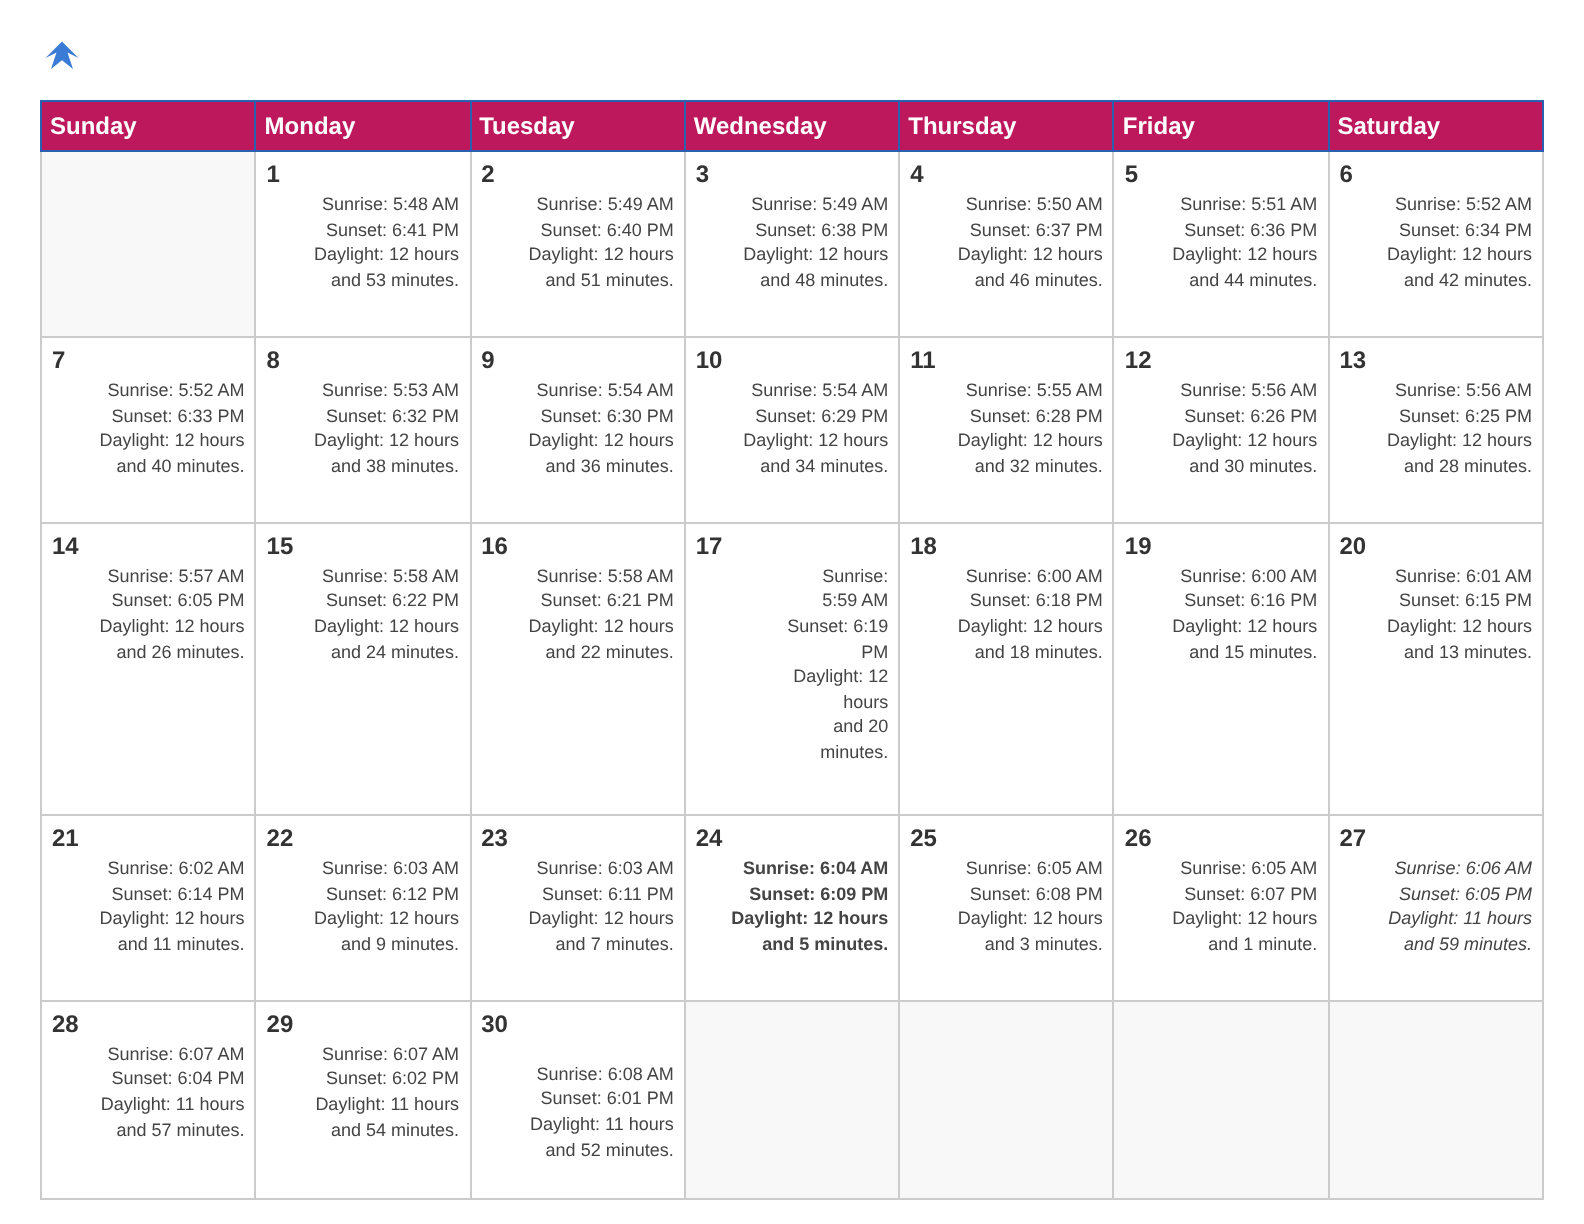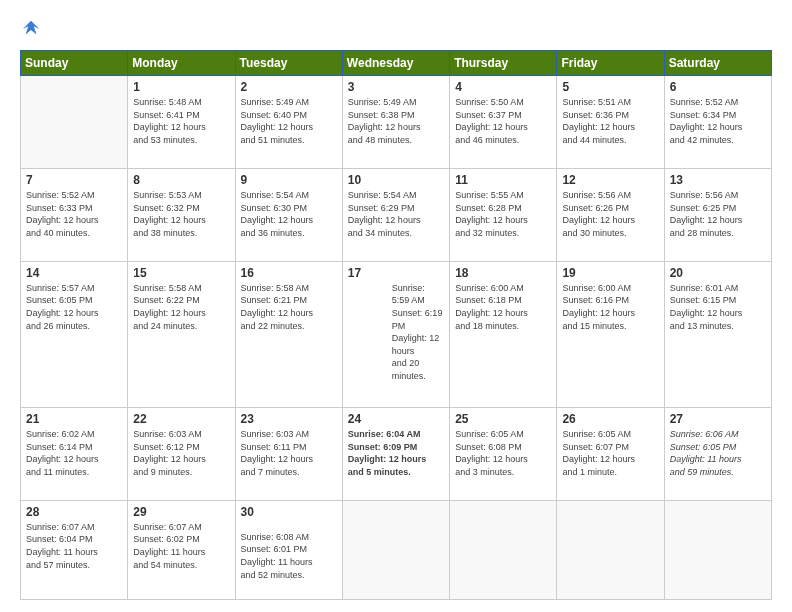--- a/index.html
+++ b/index.html
@@ -56,21 +56,21 @@
       font-size: 14px;
       color: #555;
     }
     .calendar {
       flex: 1;
       border-collapse: collapse;
       width: 100%;
       table-layout: fixed;
     }
     .calendar th {
-      background-color: #4d7c0f;
+      background-color: #be185d;
       color: #fff;
       font-size: 12px;
       font-weight: bold;
       padding: 5px 4px;
       text-align: left;
       border: 1px solid #2a60b0;
     }
     .calendar td {
       border: 1px solid #ccc;
       vertical-align: top;
@@ -87,20 +87,21 @@
       font-size: 12px;
       font-weight: bold;
       color: #333;
       display: block;
       margin-bottom: 2px;
     }
     .day-info {
       font-size: 9px;
       color: #444;
       line-height: 1.4;
+      text-align: right;
     }
     .logo-wrapper {
       display: flex;
       align-items: center;
     }
   </style>
 </head>
 <body>
 
 <div class="page">

